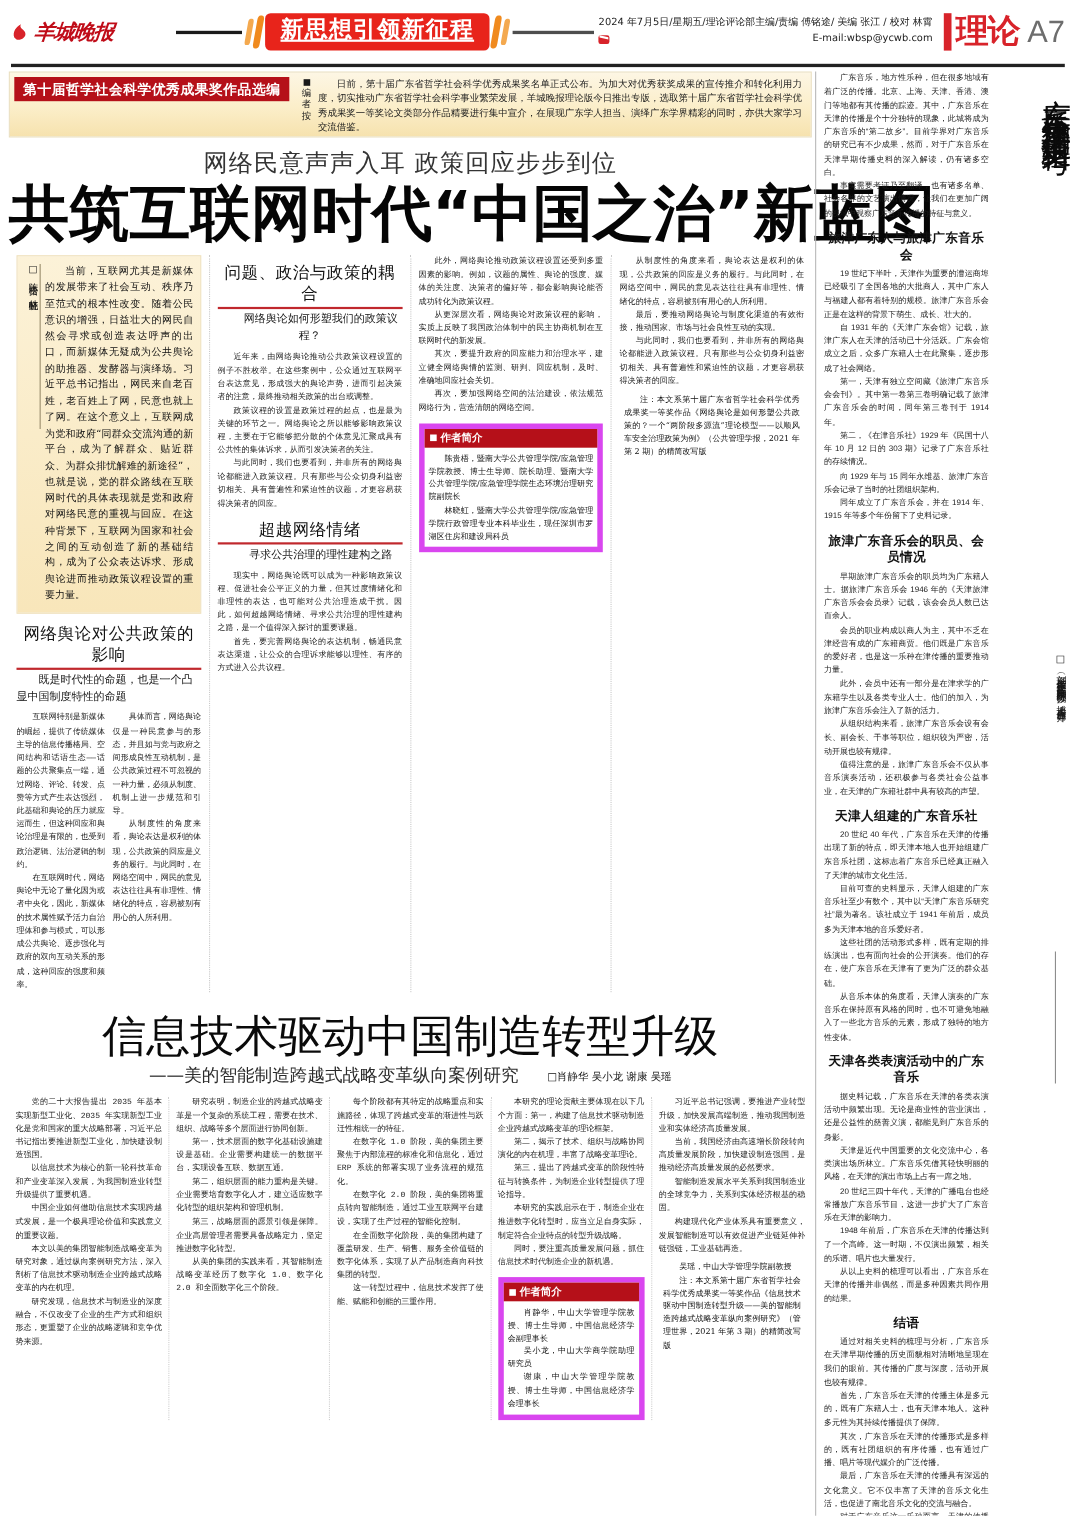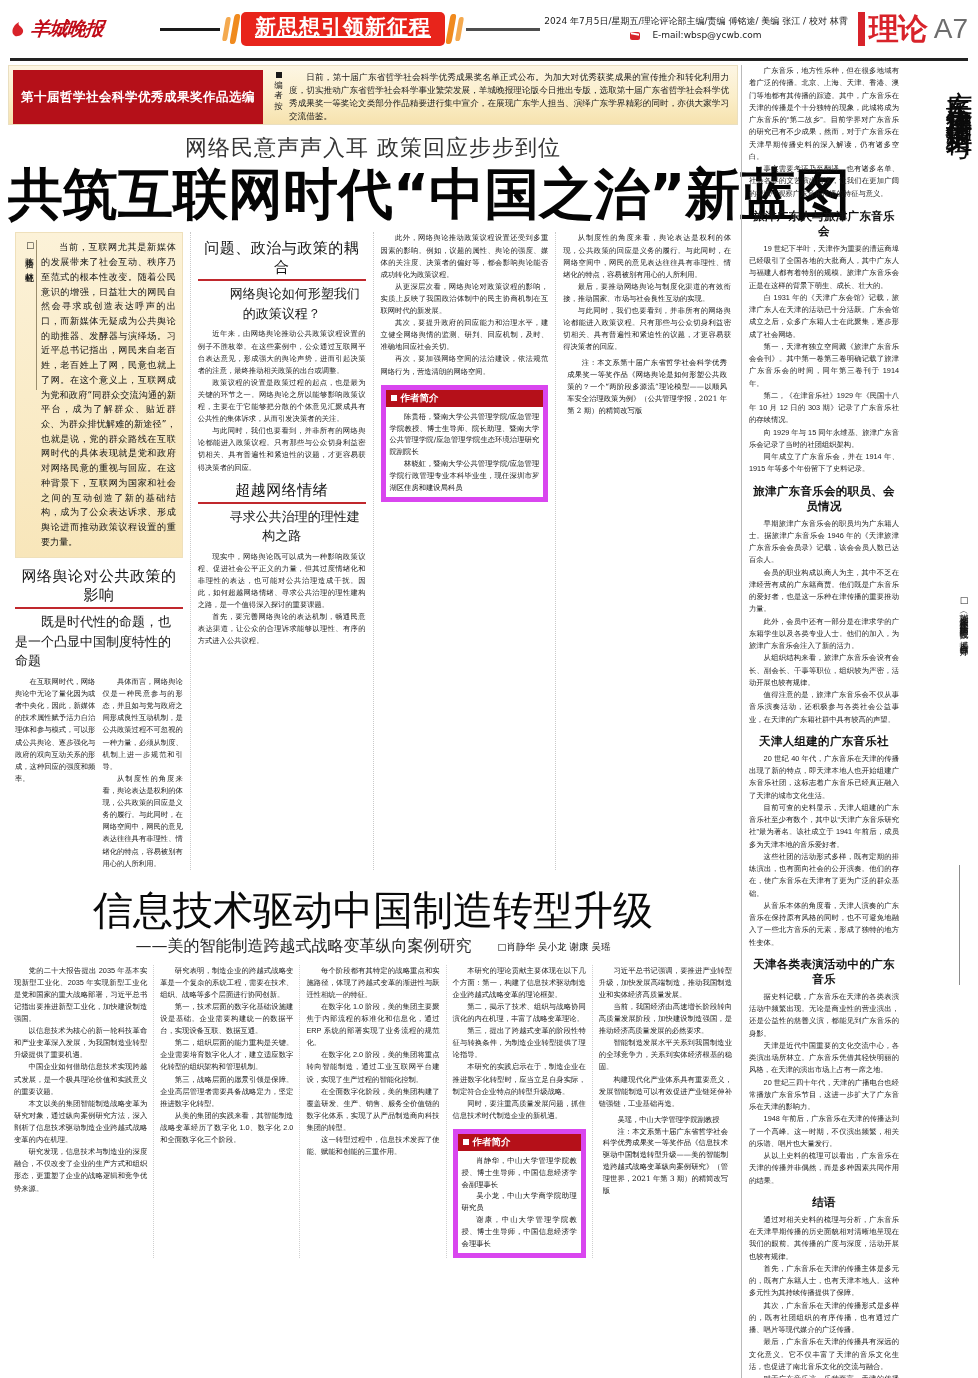--- a/index.html
+++ b/index.html
@@ -96,21 +96,21 @@
     font-family: "DejaVu Sans", "Liberation Sans", sans-serif;
     font-size: 9px;
     line-height: 1.55;
     color: #1a1a1a;
     white-space: nowrap;
     padding-right: 6px;
   }
   .pubinfo .email {
     display: flex;
     align-items: center;
-    justify-content: center;
+    justify-content: space-between;
     gap: 12px;
   }
   .mail-ico {
     display: inline-block;
     width: 10px; height: 8px;
     background: #d8232a;
     border-radius: 2px;
     position: relative;
   }
   .mail-ico::after {
@@ -180,21 +180,21 @@
     box-sizing: border-box;
     margin-bottom: 3px;
   }
   .award-label {
     background: #b51019;
     color: #fff;
     font-family: "DejaVu Sans", "Liberation Sans", sans-serif;
     font-weight: bold;
     font-size: 12.5px;
     letter-spacing: 0.5px;
-    padding: 16px 8px;
+    padding: 0 8px;
     display: flex;
     align-items: center;
     height: 22px;
     margin: 4px 0 0 4px;
     white-space: nowrap;
     align-self: flex-start;
   }
   .editor-note {
     display: flex;
     padding: 5px 8px 4px 10px;
@@ -301,31 +301,31 @@
     color: #121212;
     letter-spacing: 0.5px;
     padding-bottom: 2px;
   }
   .sec-head .bar {
     height: 2px;
     background: #c0282d;
     margin-bottom: 3px;
   }
   .sec-head .sub {
-    font-family: Liberation Serif, serif;
-    font-size: 13px;
+    font-family: Liberation Mono, monospace;
+    font-size: 10px;
     text-align: center;
     color: #161616;
     line-height: 1.5;
     text-indent: 2em;
   }
   .sec-head .sub.left { text-align: left; }
 
   .body-text {
-    font-family: Liberation Sans, sans-serif;
+    font-family: Liberation Mono, monospace;
     font-size: 7.3px;
     line-height: 1.66;
     text-align: justify;
     color: #1b1b1b;
   }
   .body-text p { margin: 0 0 0 0; text-indent: 2em; }
   .two-sub {
     display: flex;
     gap: 7px;
   }
@@ -529,20 +529,21 @@
           </div>
 
           <div class="sec-head">
             <h3>网络舆论对公共政策的影响</h3>
             <div class="bar"></div>
             <div class="sub left">既是时代性的命题，也是一个凸显中国制度特性的命题</div>
           </div>
 
           <div class="two-sub">
             <div class="body-text">
+              <p>互联网特别是新媒体的崛起，提供了传统媒体主导的信息传播格局、空间结构和话语生态——话题的公共聚集点一端，通过网络、评论、转发、点赞等方式产生表达强烈，此基础和舆论的压力就应运而生，但这种回应和舆论治理是有限的，也受到政治逻辑、法治逻辑的制约。</p>
               <p>在互联网时代，网络舆论中无论了量化因为或者中央化，因此，新媒体的技术属性赋予活力自治理体和参与模式，可以形成公共舆论、逐步强化与政府的双向互动关系的形成，这种回应的强度和频率。</p>
             </div>
             <div class="body-text">
               <p>具体而言，网络舆论仅是一种民意参与的形态，并且如与党与政府之间形成良性互动机制，是公共政策过程不可忽视的一种力量，必须从制度、机制上进一步规范和引导。</p>
               <p>从制度性的角度来看，舆论表达是权利的体现，公共政策的回应是义务的履行。与此同时，在网络空间中，网民的意见表达往往具有非理性、情绪化的特点，容易被别有用心的人所利用。</p>
             </div>
           </div>
         </div>
 
         <div class="col">

